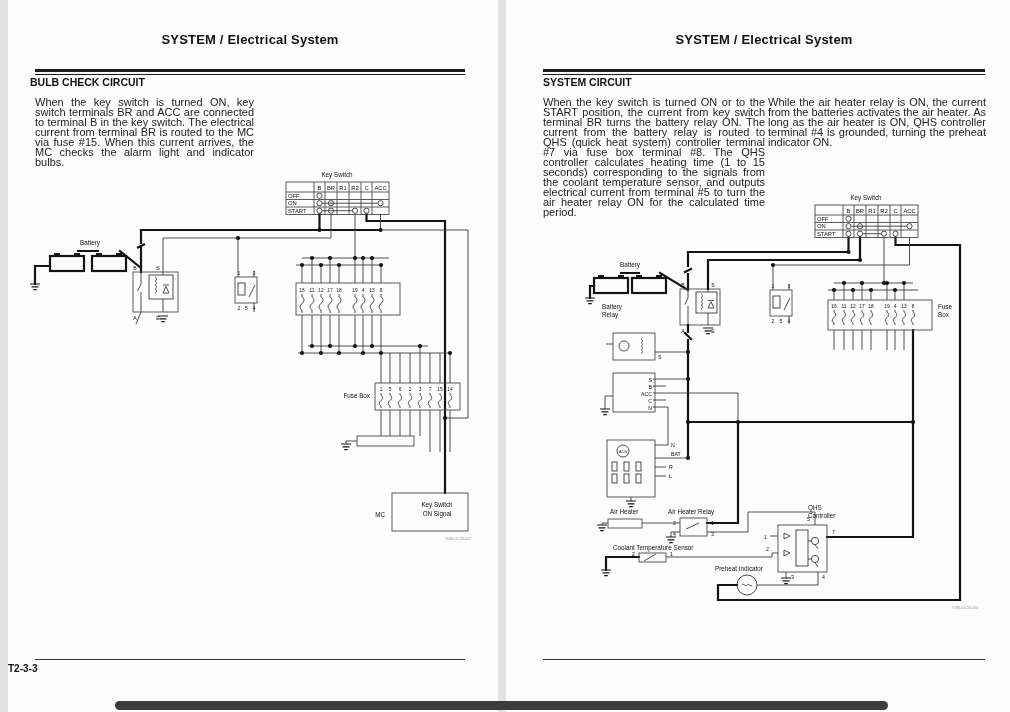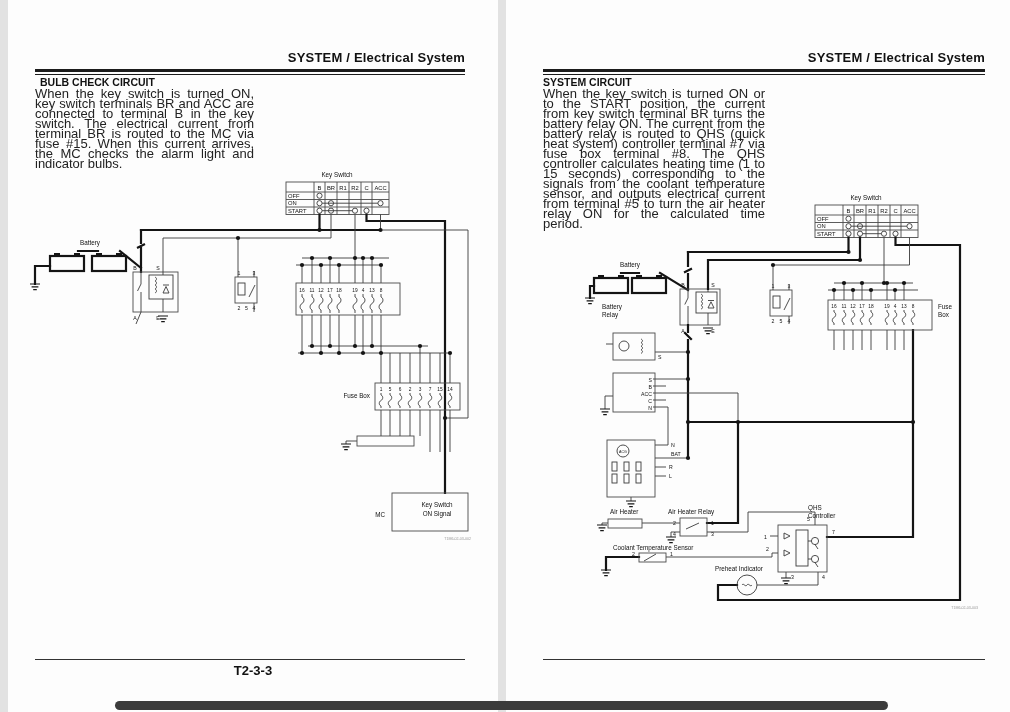--- a/index.html
+++ b/index.html
@@ -5,47 +5,47 @@
   html,body{margin:0;padding:0;}
   body{
     width:1010px;height:712px;position:relative;overflow:hidden;
     background:#e2e2e2;
     font-family:"Liberation Sans",sans-serif;
     -webkit-font-smoothing:antialiased;
   }
   .page{position:absolute;top:0;height:712px;background:#fdfdfd;}
   #left-page{left:8px;width:490px;}
   #right-page{left:506px;width:504px;}
-  .hdr{position:absolute;top:50px;text-align:right;font-weight:bold;font-size:13px;color:#111;letter-spacing:.2px;}
+  .hdr{position:absolute;top:32px;text-align:center;font-weight:bold;font-size:13px;color:#111;letter-spacing:.2px;}
   .rule-thick{position:absolute;height:3px;background:#1c1c1c;}
   .rule-thin{position:absolute;height:1px;background:#1c1c1c;}
   .section-title{position:absolute;top:76px;font-weight:bold;font-size:10.5px;color:#111;}
-  .body-text{position:absolute;top:89px;font-size:13px;line-height:10px;color:#222;text-align:justify;}
+  .body-text{position:absolute;top:97px;font-size:11px;line-height:10px;color:#222;text-align:justify;}
   .foot-line{position:absolute;top:659px;height:1px;background:#333;}
-  .foot-num{position:absolute;top:663px;width:100%;text-align:center;font-weight:bold;font-size:13px;color:#111;}
+  .foot-num{position:absolute;top:663px;width:100%;text-align:left;font-weight:bold;font-size:10px;color:#111;}
   svg{position:absolute;left:0;top:0;}
   svg text{font-family:"Liberation Sans",sans-serif;fill:#111;}
   .lbl{font-size:6.3px;}
   .tbl{font-size:5.8px;}
   .pin{font-size:5.2px;}
   .fuse-num{font-size:4.8px;}
   .figcode{font-size:3.6px;fill:#999;}
   .w-thick{stroke:#141414;stroke-width:2.2;fill:none;stroke-linecap:square;}
   .w-thin{stroke:#3a3a3a;stroke-width:0.9;fill:none;}
   .w-box{stroke:#4a4a4a;stroke-width:0.9;fill:none;}
   #scrollbar-thumb{position:absolute;left:115px;top:701px;width:773px;height:9px;background:#3c3c3c;border-radius:5px;z-index:9;}
 </style>
 </head>
 <body>
 
 <div class="page" id="left-page">
   <div class="hdr" style="left:27px;width:430px;">SYSTEM / Electrical System</div>
   <div class="rule-thick" style="left:27px;top:69px;width:430px;"></div>
   <div class="rule-thin" style="left:27px;top:74px;width:430px;"></div>
-  <div class="section-title" style="left:32px;">BULB CHECK CIRCUIT</div>
+  <div class="section-title" style="left:22px;">BULB CHECK CIRCUIT</div>
   <div class="body-text" style="left:27px;width:219px;">When the key switch is turned ON, key switch terminals BR and ACC are connected to terminal B in the key switch. The electrical current from terminal BR is routed to the MC via fuse #15. When this current arrives, the MC checks the alarm light and indicator bulbs.</div>
 
   <svg width="490" height="712" viewBox="0 0 490 712">
     <defs>
       <g id="fuseL">
           <path class="w-thin" d="M0,0 v3 c2.6,1.2 2.6,5 0,6.5 c-2.6,1.5 -2.6,5.3 0,6.5 v3"></path>
         </g>
       <g id="fuseS">
           <path class="w-thin" d="M0,0 v2 c2.3,1 2.3,4.3 0,5.5 c-2.3,1.2 -2.3,4.5 0,5.5 v2"></path>
         </g>
@@ -225,20 +225,21 @@
   <div class="foot-line" style="left:27px;width:430px;"></div>
   <div class="foot-num">T2-3-3</div>
 </div>
 
 <div class="page" id="right-page">
   <div class="hdr" style="left:37px;width:442px;">SYSTEM / Electrical System</div>
   <div class="rule-thick" style="left:37px;top:69px;width:442px;"></div>
   <div class="rule-thin" style="left:37px;top:74px;width:442px;"></div>
   <div class="section-title" style="left:37px;">SYSTEM CIRCUIT</div>
   <div class="body-text" style="left:37px;width:222px;">When the key switch is turned ON or to the START position, the current from key switch terminal BR turns the battery relay ON. The current from the battery relay is routed to QHS (quick heat system) controller terminal #7 via fuse box terminal #8. The QHS controller calculates heating time (1 to 15 seconds) corresponding to the signals from the coolant temperature sensor, and outputs electrical current from terminal #5 to turn the air heater relay ON for the calculated time period.</div>
+  <div class="body-text" style="left:262px;width:218px;">While the air heater relay is ON, the current from the batteries activates the air heater. As long as the air heater is ON, QHS controller terminal #4 is grounded, turning the preheat indicator ON.</div>
 
   <svg width="504" height="712" viewBox="0 0 504 712">
 
     <g>
       <text class="lbl" x="360" y="200" text-anchor="middle">Key Switch</text>
       <rect class="w-box" x="309" y="205" width="103" height="32.5"></rect>
       <path class="w-box" d="M337,205 V237.5 M348,205 V237.5 M360,205 V237.5 M372,205 V237.5 M384,205 V237.5 M395,205 V237.5 M309,215 H412 M309,222.5 H412 M309,230 H412"></path>
       <text class="tbl" x="342.5" y="212.6" text-anchor="middle">B</text>
       <text class="tbl" x="354" y="212.6" text-anchor="middle">BR</text>
       <text class="tbl" x="366" y="212.6" text-anchor="middle">R1</text>

